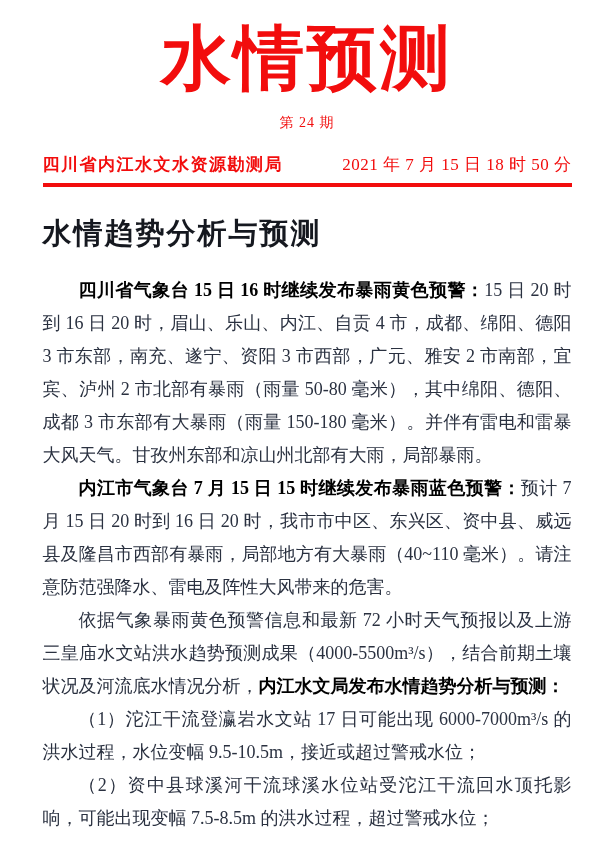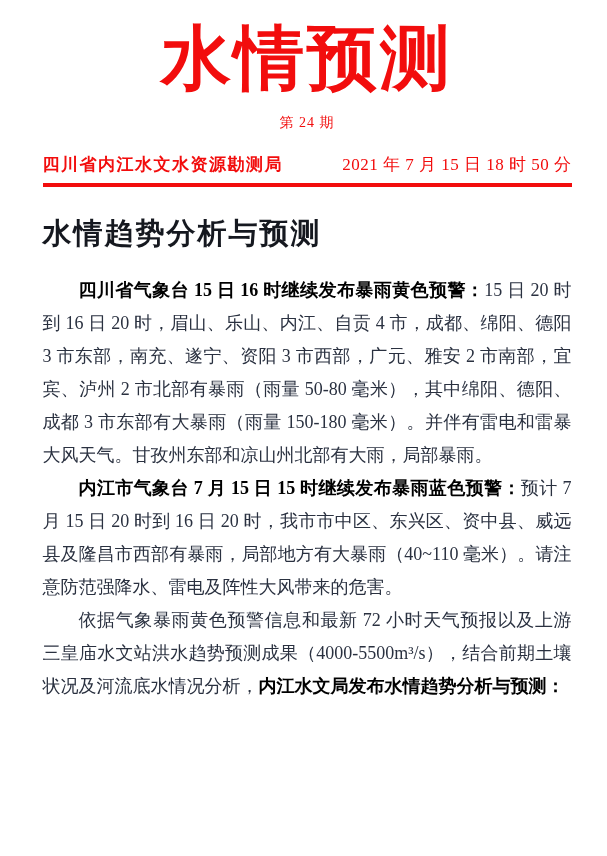--- a/index.html
+++ b/index.html
@@ -106,16 +106,22 @@
     </p>
 
     <p>
       <span class="run-bold">内江市气象台 7 月 15 日 15 时继续发布暴雨蓝色预警：</span><span>预计 7 月 15 日 20 时到 16 日 20 时，我市市中区、东兴区、资中县、威远县及隆昌市西部有暴雨，局部地方有大暴雨（40~110 毫米）。请注意防范强降水、雷电及阵性大风带来的危害。</span>
     </p>
 
     <p>
       <span>依据气象暴雨黄色预警信息和最新 72 小时天气预报以及上游三皇庙水文站洪水趋势预测成果（4000-5500m³/s），结合前期土壤状况及河流底水情况分析，</span><span class="run-bold">内江水文局发布水情趋势分析与预测：</span>
     </p>
 
+    <p>
+      <span>（1）沱江干流登瀛岩水文站 17 日可能出现 6000-7000m³/s 的洪水过程，水位变幅 9.5-10.5m，接近或超过警戒水位；</span>
+    </p>
 
+    <p>
+      <span>（2）资中县球溪河干流球溪水位站受沱江干流回水顶托影响，可能出现变幅 7.5-8.5m 的洪水过程，超过警戒水位；</span>
+    </p>
 
   </div>
 </div>
 
 </body></html>

